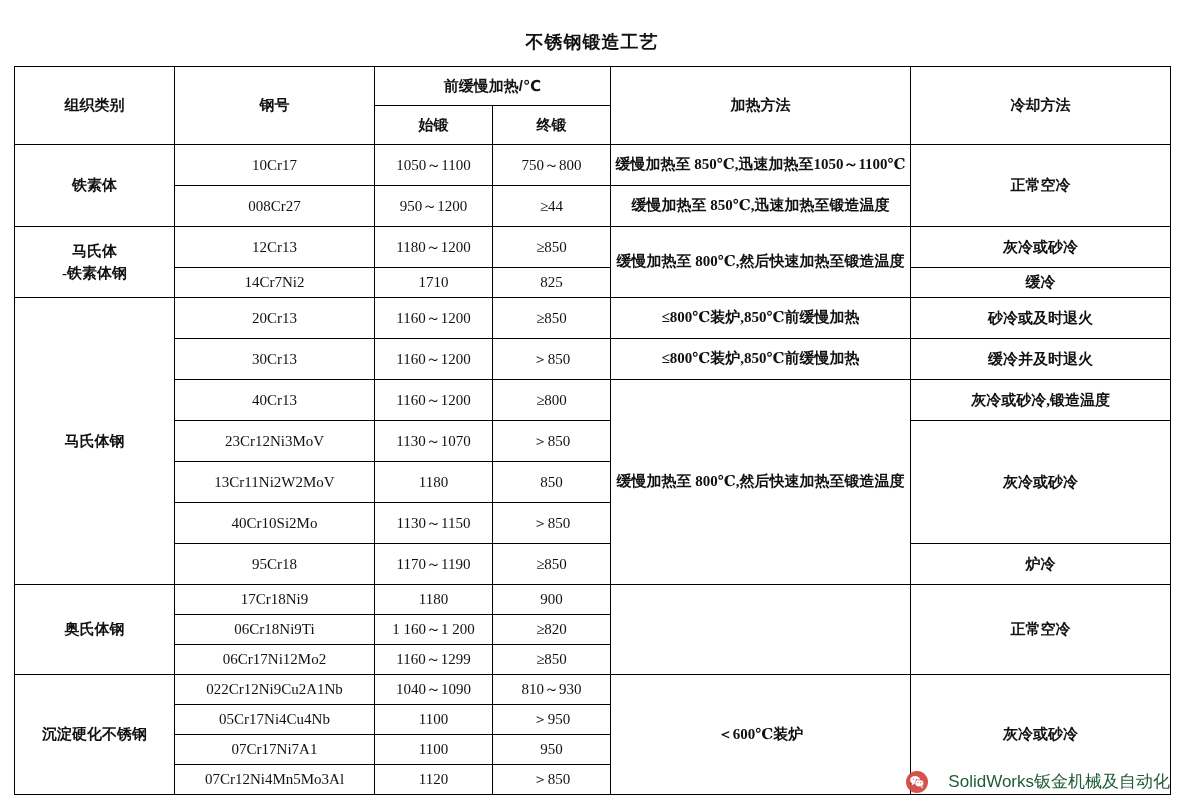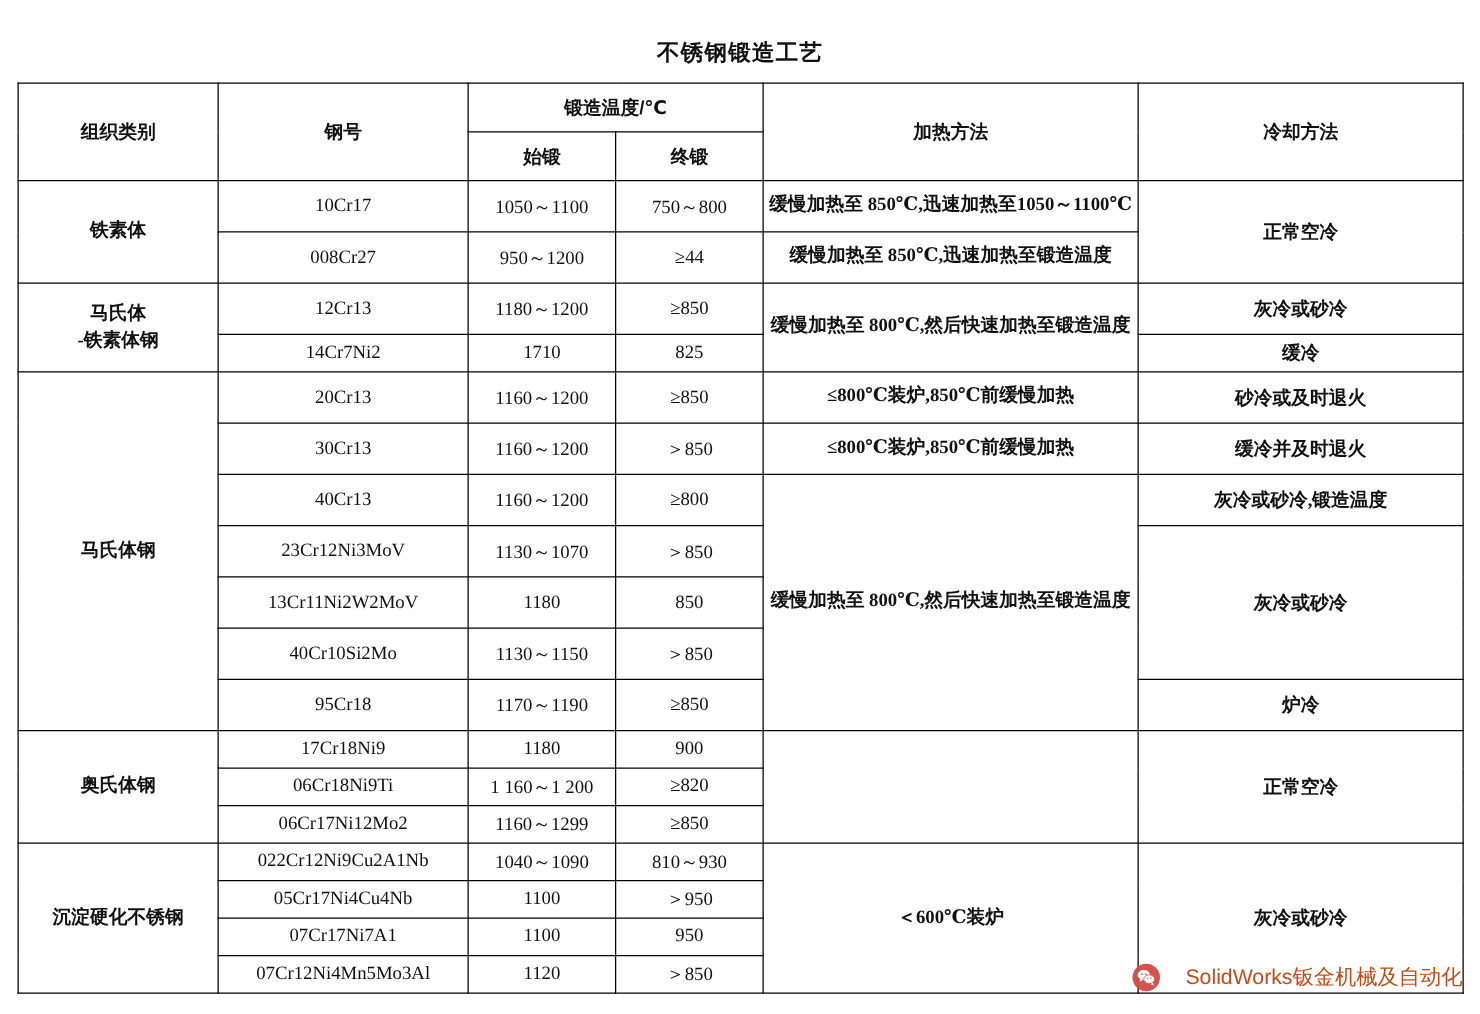--- a/index.html
+++ b/index.html
@@ -83,21 +83,21 @@
   .row-tall td { height: 36px; }
   .row-small td { height: 25px; }
   
   .watermark {
     position: absolute;
     right: 14px;
     bottom: 18px;
     display: flex;
     align-items: center;
     gap: 20px;
-    color: #c2410c;
+    color: #14532d;
     font-size: 17px;
     font-family: "Liberation Sans", "DejaVu Sans", sans-serif;
     opacity: 0.95;
     pointer-events: none;
   }
   .wechat-badge {
     width: 22px;
     height: 22px;
     border-radius: 50%;
     background: #d24a43;
@@ -126,21 +126,21 @@
         <col class="col-steel">
         <col class="col-start">
         <col class="col-end">
         <col class="col-heat">
         <col class="col-cool">
     </colgroup>
     <thead>
       <tr class="hdr-row">
         <th rowspan="2">组织类别</th>
         <th rowspan="2">钢号</th>
-        <th colspan="2">锻造温度/℃</th>
+        <th colspan="2">前缓慢加热/℃</th>
         <th rowspan="2">加热方法</th>
         <th rowspan="2">冷却方法</th>
       </tr>
       <tr class="hdr-row">
         <th>始锻</th>
         <th>终锻</th>
       </tr>
     </thead>
     <tbody>
 

